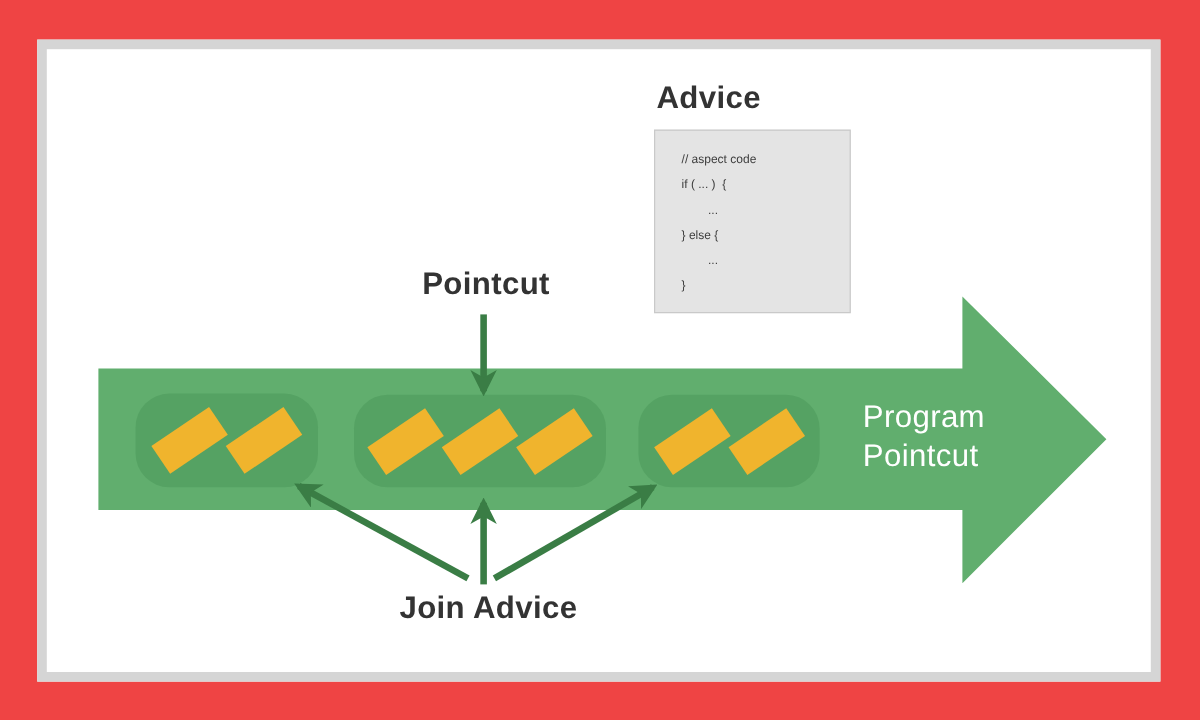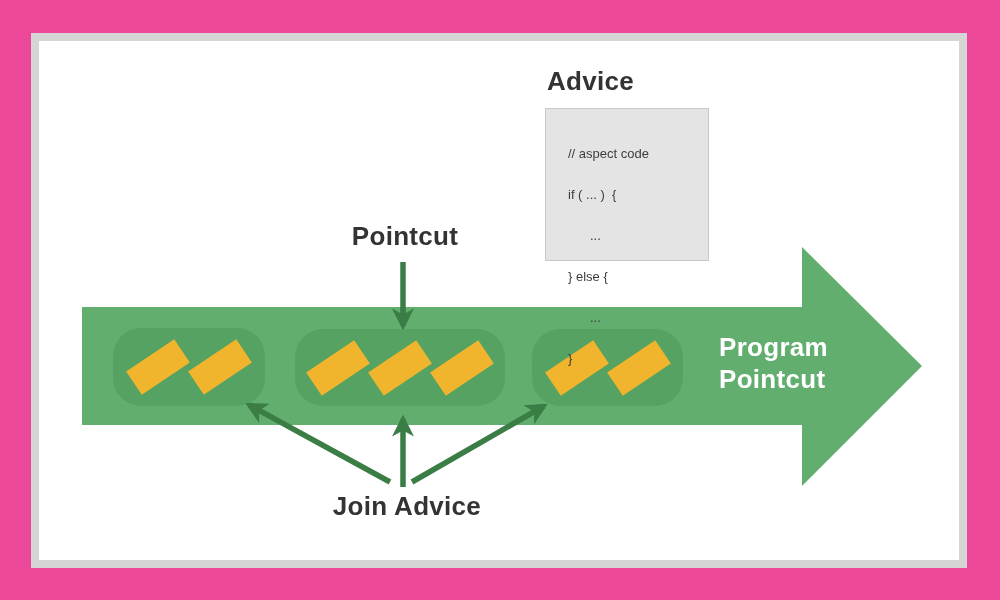--- a/index.html
+++ b/index.html
@@ -1,20 +1,20 @@
 <!DOCTYPE html>
 <html style="--band-green: #61ae6e; --group-green: #55a263; --arrow-dark-green: #3a7d45; --join-point-yellow: #f0b42d; --code-box-bg: #e4e4e4; --code-box-border: #c9c9c9; --frame-border: #d5d5d5; --label-text: #333333; --program-text: #ffffff;"><head>
 <meta charset="utf-8">
 <style>
   html, body { margin: 0; padding: 0; background: #ffffff; }
   .stage {
     position: relative;
     width: 1000px;
     height: 600px;
-    background: #ec4899;
+    background: #ef4444;
     font-family: "Liberation Sans", sans-serif;
     overflow: hidden;
   }
   .frame {
     position: absolute;
     left: 31px; top: 33px;
     width: 936px; height: 535px;
     border: 8px solid var(--frame-border, #d5d5d5);
     box-sizing: border-box;
     background: #ffffff;
@@ -58,31 +58,30 @@
   .advice-box {
     position: absolute;
     left: 545px; top: 108px;
     width: 164px; height: 153px;
     background: var(--code-box-bg, #e4e4e4);
     border: 1px solid var(--code-box-border, #c9c9c9);
     box-sizing: border-box;
     padding: 14px 0 0 22px;
   }
   .code-line {
-    font-size: 13px;
+    font-size: 10px;
     line-height: 21px;
     color: #3c3c3c;
     white-space: pre;
-    margin-top: 20px;
   }
   .code-line.indent { padding-left: 22px; }
   .program-label {
     position: absolute;
     left: 719px; top: 331px;
-    font-weight: bold;
+    font-weight: normal;
     font-size: 26px;
     line-height: 32px;
     color: var(--program-text, #ffffff);
     letter-spacing: 0.3px;
     white-space: nowrap;
   }
 </style>
 </head>
 <body>
 

